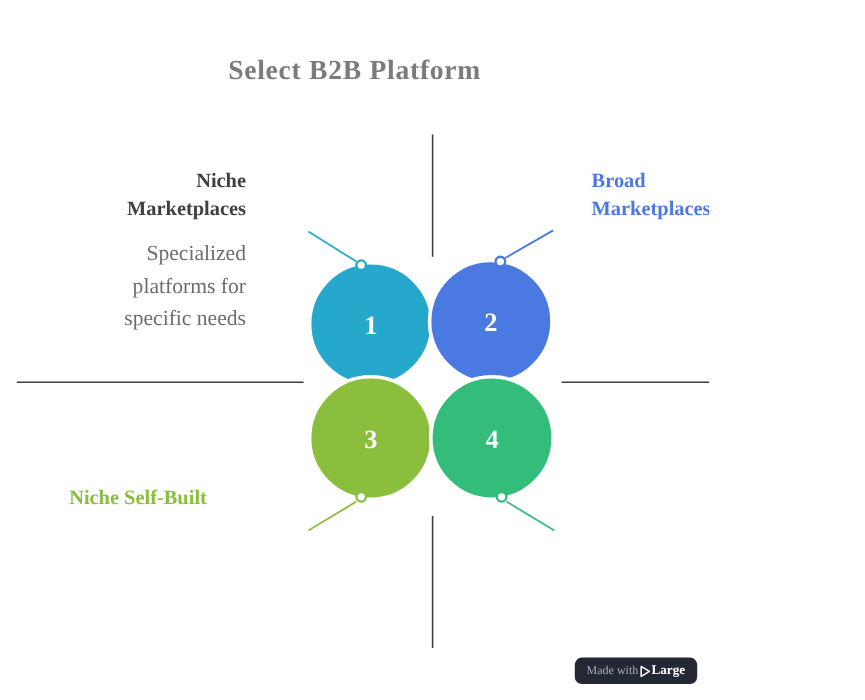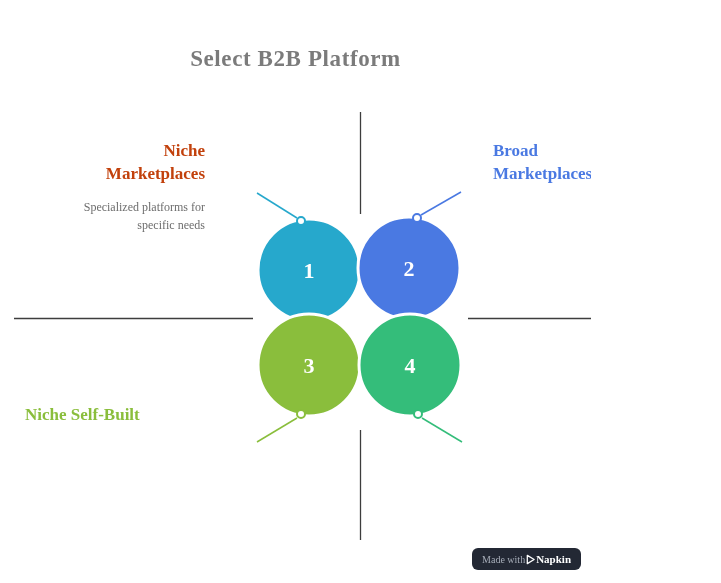--- a/index.html
+++ b/index.html
@@ -10,31 +10,31 @@
   }
   .title {
     position:absolute; top:46px; left:0; width:100%;
     text-align:center; font-size:23px; font-weight:bold;
     color:#7b7b7b; letter-spacing:.6px;
   }
   .diagram-svg { position:absolute; left:0; top:0; }
 
   .label { position:absolute; }
   .heading { font-size:17px; font-weight:bold; line-height:1.35; }
-  .desc { margin-top:12px; font-size:12px; line-height:1.5; color:#6d6d6d; }
+  .desc { margin-top:12px; font-size:18px; line-height:1.5; color:#6d6d6d; }
 
   .q-tl { left:25px;  top:140px; width:180px; text-align:right; }
-  .q-tl .heading { color:#c2410c; }
+  .q-tl .heading { color:#404040; }
   .q-tl .desc { max-width:152px; margin-left:auto; }
 
   .q-tr { left:493px; top:140px; width:195px; text-align:left; }
   .q-tr .heading { color:#4a79e2; }
   .q-tr .desc { max-width:152px; }
 
-  .q-bl { left:25px;  top:404px; width:180px; text-align:left; }
+  .q-bl { left:25px;  top:404px; width:180px; text-align:center; }
   .q-bl .heading { color:#8abe3c; }
   .q-bl .desc { max-width:152px; margin-left:auto; }
 
   .q-br { left:505px; top:404px; width:200px; text-align:left; }
   .q-br .heading { color:#34bd7a; }
   .q-br .desc { max-width:165px; }
 
   .badge {
     position:absolute; right:10px; bottom:13px;
     display:flex; align-items:center; gap:0;
@@ -99,16 +99,16 @@
   </div>
 
 
   <div class="badge">
     <span class="made">Made with</span>
     <span style="display:inline-flex;">
       <svg width="11" height="11" viewBox="0 0 12 12">
         <path d="M2.5 1.5 L10 6 L2.5 10.5 Z" fill="none" stroke="#ffffff" stroke-width="1.4" stroke-linejoin="round"></path>
       </svg>
     </span>
-    <span class="brand">Napkin</span>
+    <span class="brand">Large</span>
   </div>
 
 </div>
 
 </body></html>

